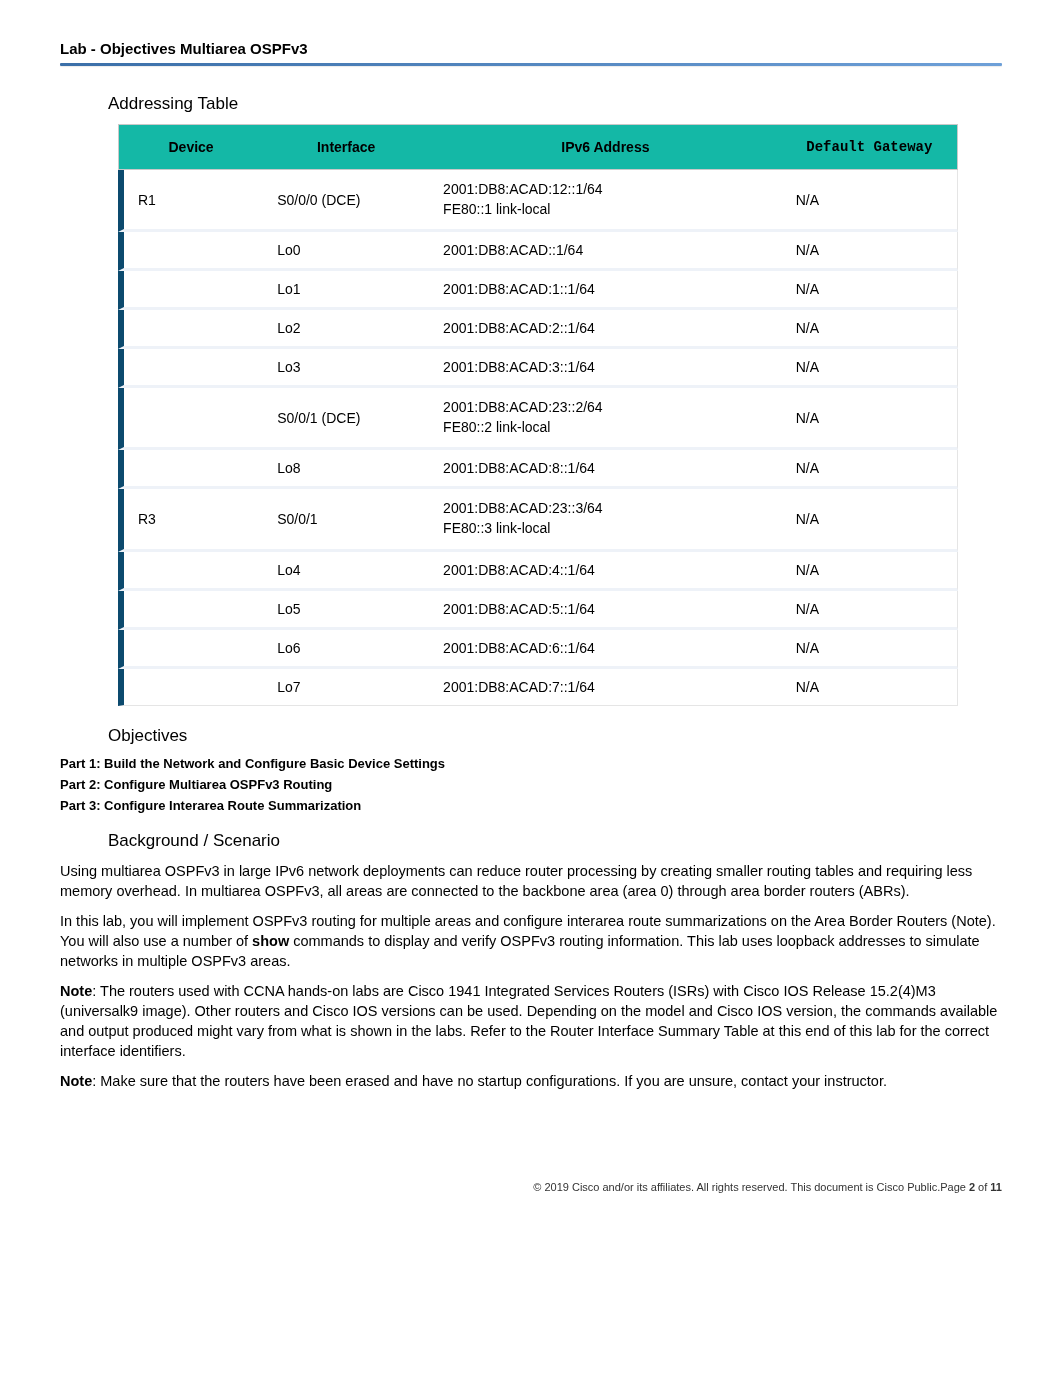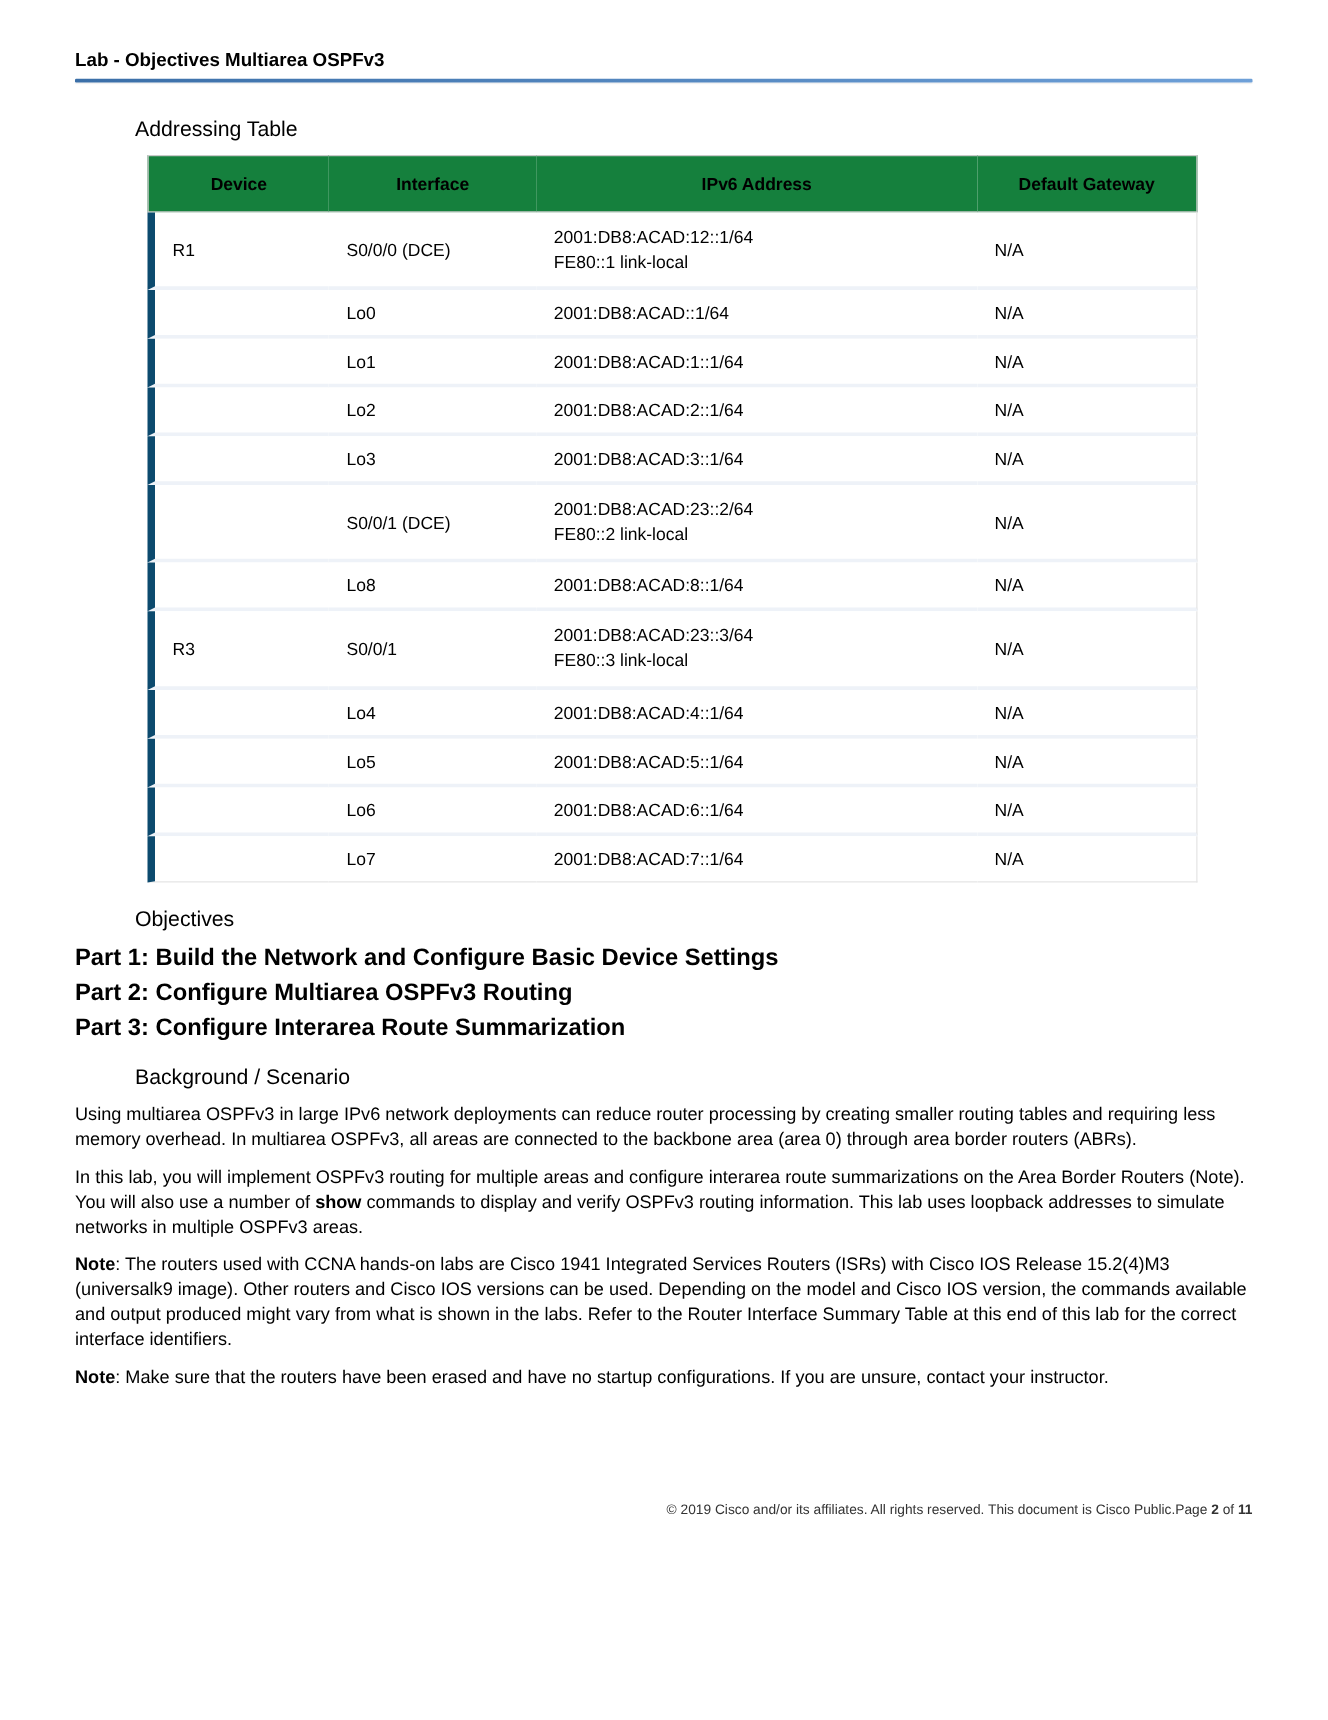--- a/index.html
+++ b/index.html
@@ -34,21 +34,21 @@
     margin: 18px 0 10px 48px;
   }
   table.addr {
     border-collapse: separate;
     border-spacing: 0;
     width: 840px;
     margin: 6px 0 20px 58px;
     font-size: 14px;
   }
   table.addr thead th {
-    background: #15803d;
+    background: #14b8a6;
     text-align: center;
     font-weight: bold;
     padding: 14px 8px;
     border-top: 1px solid #c9c9c9;
     border-bottom: 1px solid #c9c9c9;
     color: #000;
   }
   table.addr thead th:first-child { border-left: 1px solid #c9c9c9; }
   table.addr thead th:last-child { border-right: 1px solid #c9c9c9; }
   table.addr tbody td {
@@ -56,24 +56,24 @@
     padding: 10px 14px;
     border-bottom: 3px solid #eef2f8;
     vertical-align: middle;
   }
   table.addr tbody td:first-child { border-left: 6px solid #0c4a6e; }
   table.addr tbody td:last-child { border-right: 1px solid #e5e5e5; }
   table.addr tbody tr:last-child td { border-bottom: 1px solid #e5e5e5; }
   .col-device { width: 140px; }
   .col-intf { width: 160px; }
   .col-ipv6 { width: 340px; }
-  .col-gw { width: 170px; }
+  .col-gw { width: 170px; font-family: Liberation Mono, monospace; }
   .multi-line span { display: block; line-height: 1.4; }
   .objectives-list p {
-    font-size: 19px;
+    font-size: 13px;
     font-weight: bold;
     margin: 6px 0 6px 0;
   }
   .body-text p {
     font-size: 14.5px;
     line-height: 1.38;
     margin: 10px 0;
   }
   .footer {
     margin-top: 90px;

